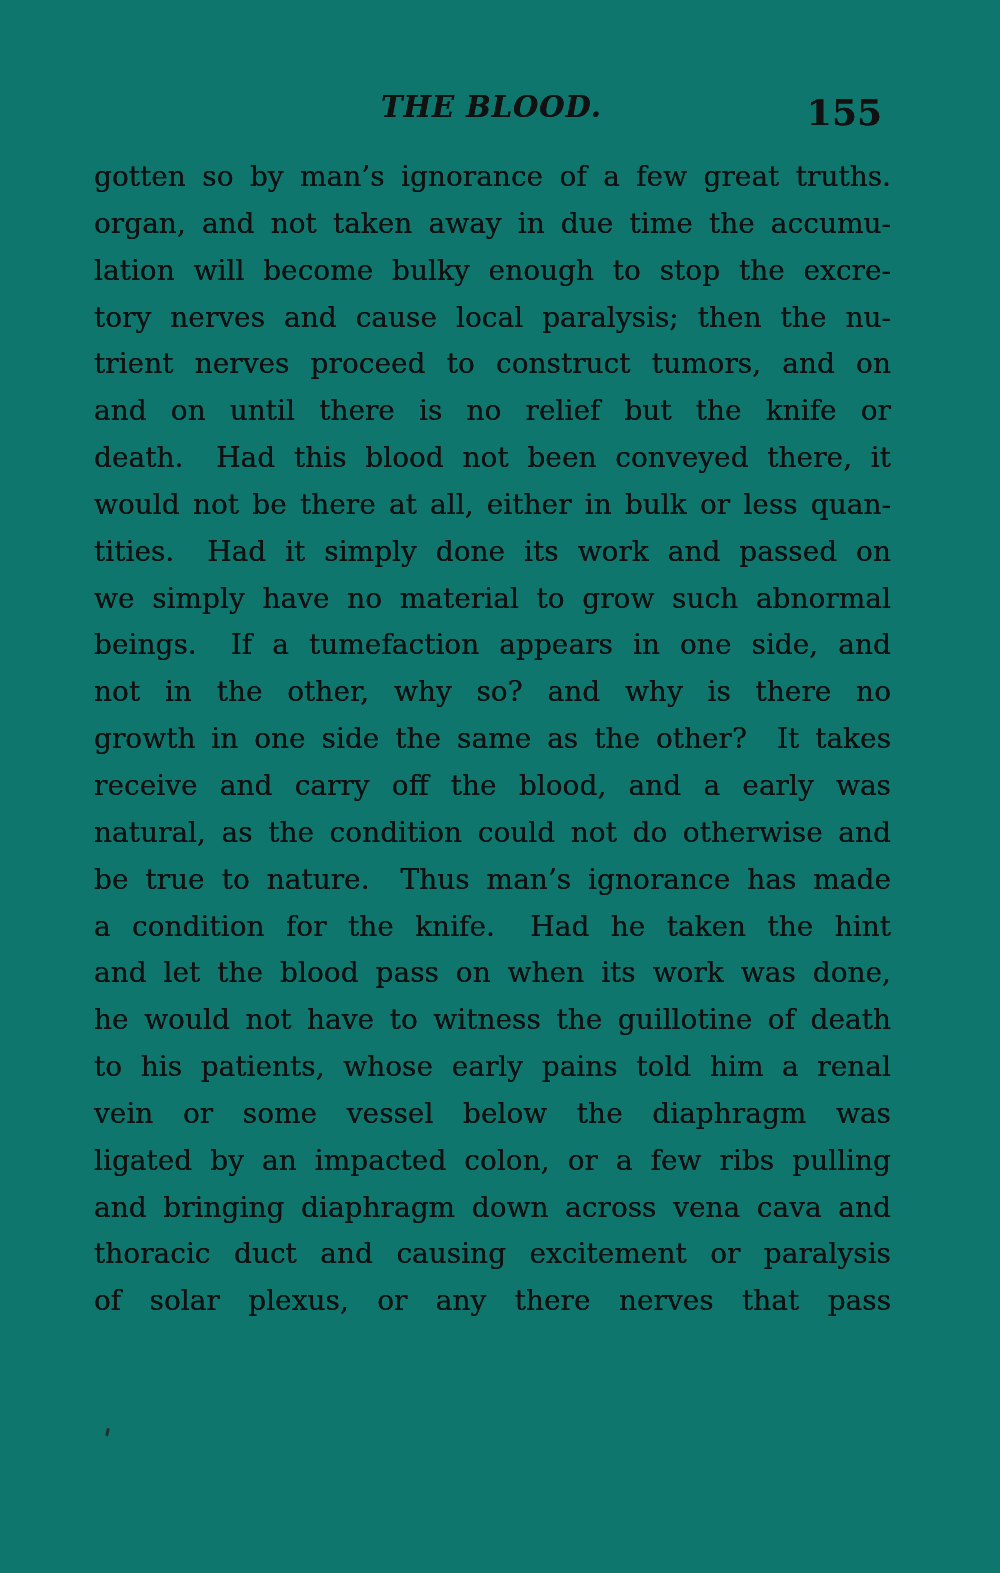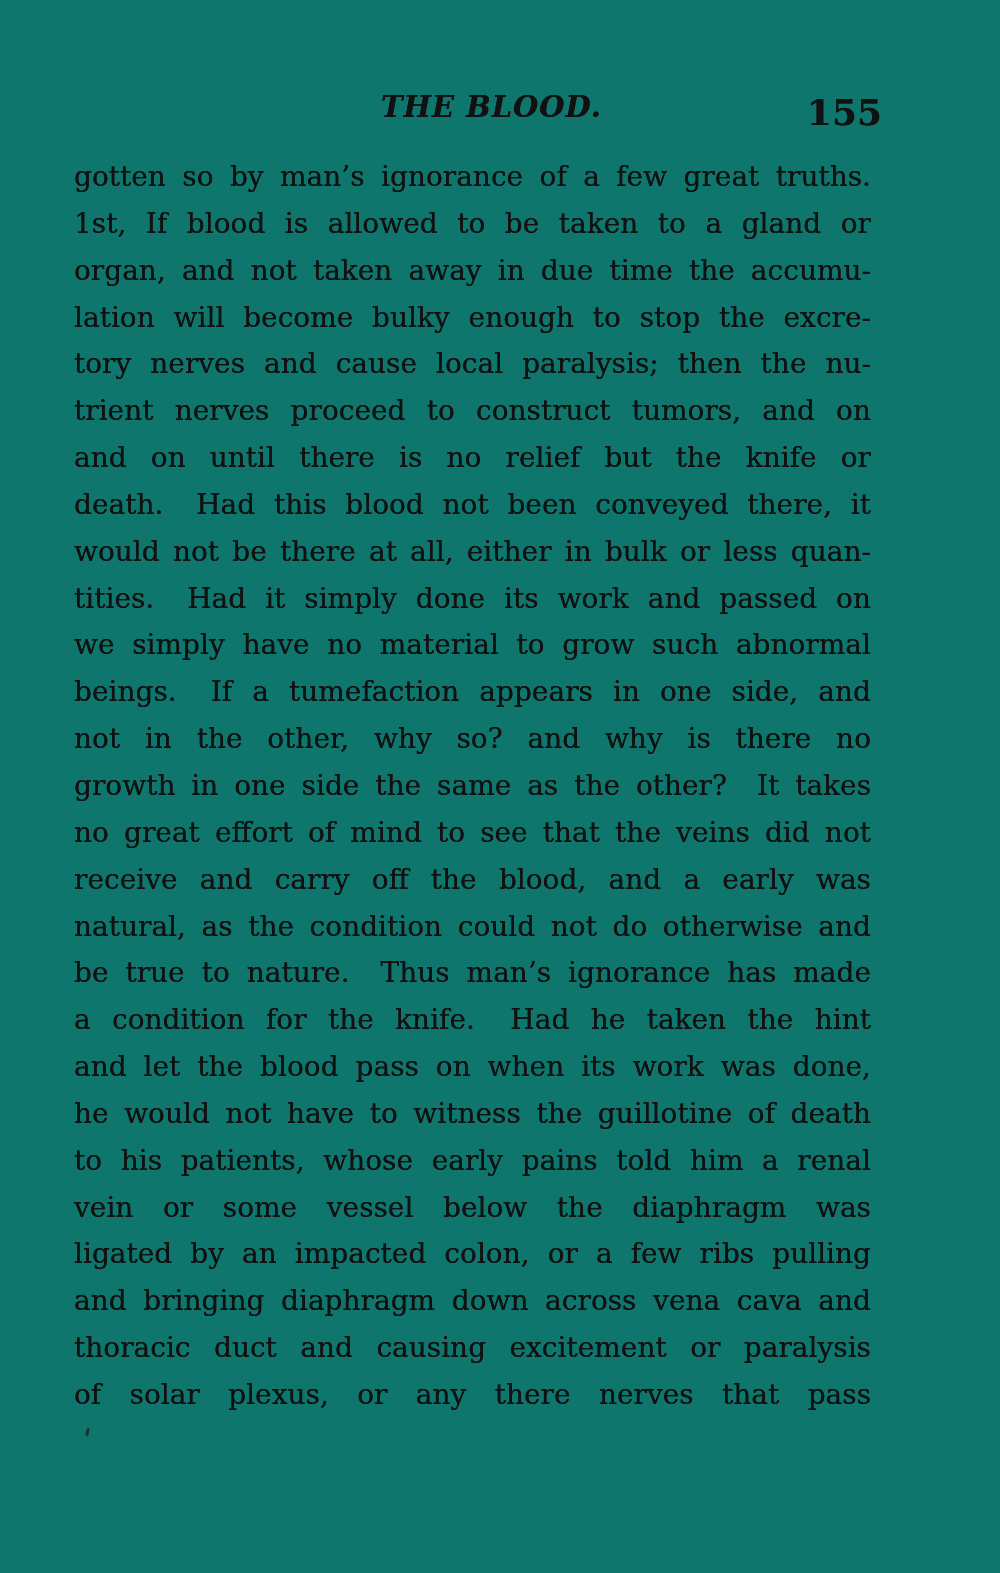--- a/index.html
+++ b/index.html
@@ -39,21 +39,21 @@
     position: absolute;
     right: 0;
     top: 1px;
     font-size: 36px;
     font-weight: bold;
     text-shadow: 0 0 0.4px currentColor;
   }
   .body-text {
     position: absolute;
     top: 154px;
-    left: 74px;
+    left: 94px;
     width: 797px;
     font-size: 28px;
     line-height: 46.85px;
   }
   .text-line {
     text-align: justify;
     text-align-last: justify;
     white-space: normal;
     text-shadow: 0 0 0.45px currentColor;
   }
@@ -75,34 +75,32 @@
 <body>
 
 <div class="page">
   <header class="running-header">
     <span class="running-title">THE BLOOD.</span>
     <span class="page-number">155</span>
   </header>
 
   <main class="body-text">
       <div class="text-line">gotten so by man’s ignorance of a few great truths.</div>
-      <div class="text-line">1st, If blood is allowed to be taken to a gland or</div>
       <div class="text-line">organ, and not taken away in due time the accumu-</div>
       <div class="text-line">lation will become bulky enough to stop the excre-</div>
       <div class="text-line">tory nerves and cause local paralysis; then the nu-</div>
       <div class="text-line">trient nerves proceed to construct tumors, and on</div>
       <div class="text-line">and on until there is no relief but the knife or</div>
       <div class="text-line">death.  Had this blood not been conveyed there, it</div>
       <div class="text-line">would not be there at all, either in bulk or less quan-</div>
       <div class="text-line">tities.  Had it simply done its work and passed on</div>
       <div class="text-line">we simply have no material to grow such abnormal</div>
       <div class="text-line">beings.  If a tumefaction appears in one side, and</div>
       <div class="text-line">not in the other, why so? and why is there no</div>
       <div class="text-line">growth in one side the same as the other?  It takes</div>
-      <div class="text-line">no great effort of mind to see that the veins did not</div>
       <div class="text-line">receive and carry off the blood, and a early was</div>
       <div class="text-line">natural, as the condition could not do otherwise and</div>
       <div class="text-line">be true to nature.  Thus man’s ignorance has made</div>
       <div class="text-line">a condition for the knife.  Had he taken the hint</div>
       <div class="text-line">and let the blood pass on when its work was done,</div>
       <div class="text-line">he would not have to witness the guillotine of death</div>
       <div class="text-line">to his patients, whose early pains told him a renal</div>
       <div class="text-line">vein or some vessel below the diaphragm was</div>
       <div class="text-line">ligated by an impacted colon, or a few ribs pulling</div>
       <div class="text-line">and bringing diaphragm down across vena cava and</div>

